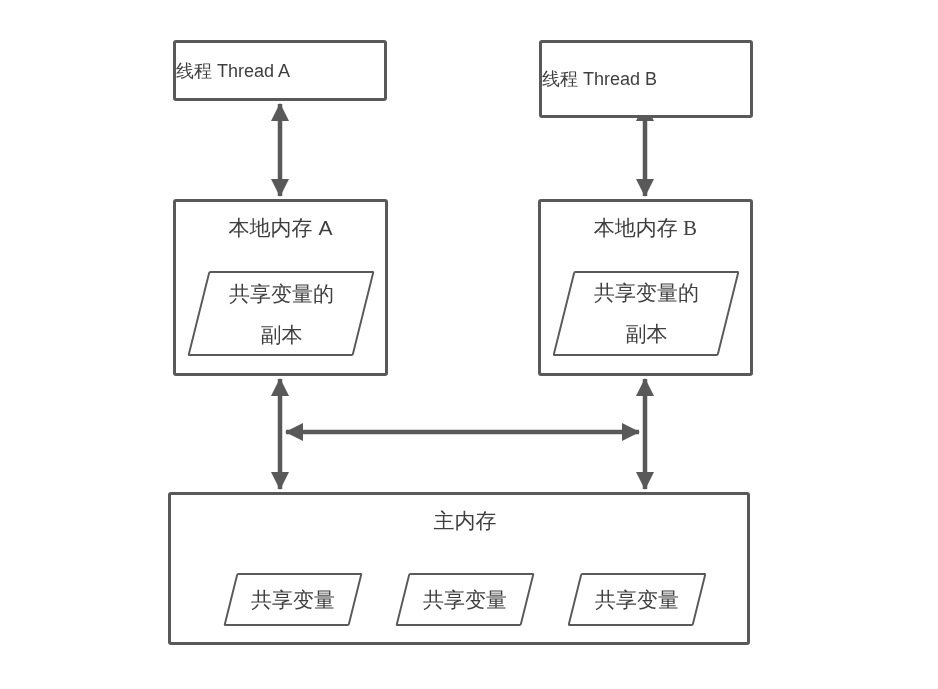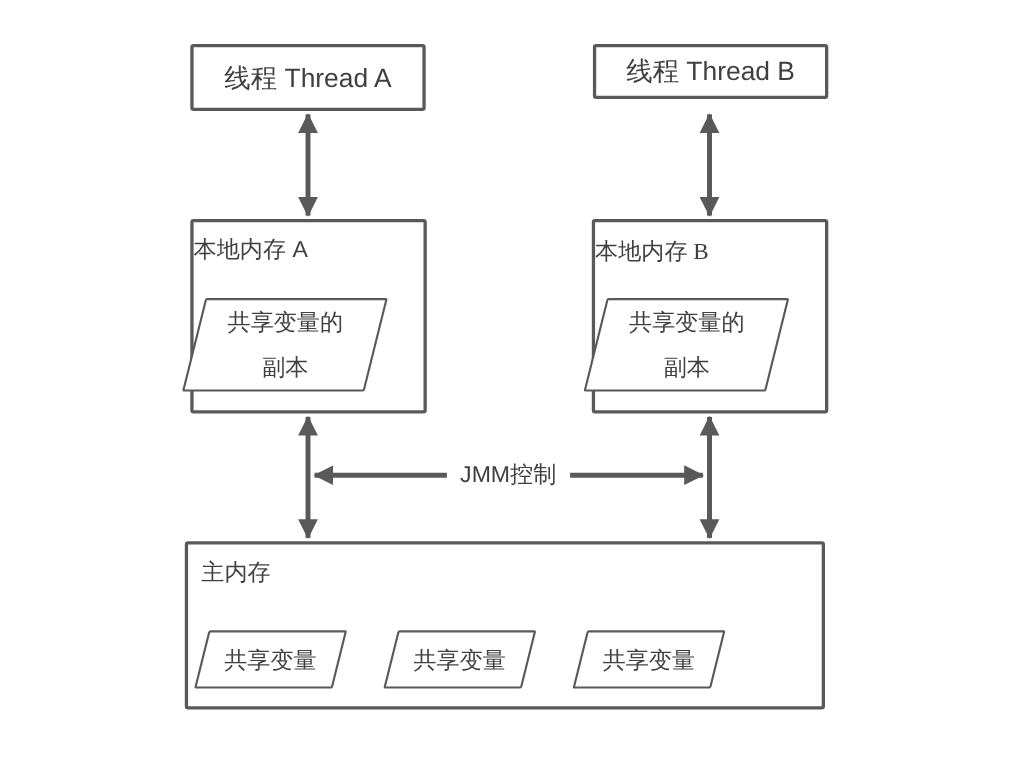--- a/index.html
+++ b/index.html
@@ -16,25 +16,25 @@
   .ah-path{fill:var(--line,#595959);}
 
   .box{
     position:absolute;
     border:3px solid var(--line,#595959);
     border-radius:3px;
     background:#ffffff;
     box-sizing:border-box;
   }
   .thread-box{
-    display:flex;align-items:center;justify-content:center;
-    font-size:24px;
+    display:flex;align-items:center;justify-content:flex-start;
+    font-size:18px;
   }
   .mem-box{
-    display:flex;flex-direction:column;
+    display:flex;flex-direction:column;align-items:center;
   }
   .mem-title{
     margin-top:13px;
     line-height:26px;
     font-size:21px;
     white-space:nowrap;
   }
   .para{
     border:2.5px solid var(--line,#595959);
     border-radius:2px;
@@ -80,21 +80,21 @@
     <line x1="645" y1="104" x2="645" y2="196" marker-start="url(#ah)" marker-end="url(#ah)"></line>
     <line x1="280" y1="379" x2="280" y2="489" marker-start="url(#ah)" marker-end="url(#ah)"></line>
     <line x1="645" y1="379" x2="645" y2="489" marker-start="url(#ah)" marker-end="url(#ah)"></line>
     <line x1="286" y1="432" x2="639" y2="432" marker-start="url(#ah)" marker-end="url(#ah)"></line>
   </svg>
 
   <div class="box thread-box" style="left:173px;top:40px;width:214px;height:61px;">
     <span>线程 Thread A</span>
   </div>
 
-  <div class="box thread-box" style="left:539px;top:40px;width:214px;height:50px;">
+  <div class="box thread-box" style="left:539px;top:40px;width:214px;height:78px;">
     <span>线程 Thread B</span>
   </div>
 
   <div class="box mem-box" style="left:173px;top:199px;width:215px;height:177px;">
     <div class="mem-title">本地内存 A</div>
     <div class="para copy-para">
       <div class="para-inner">
         <div>共享变量的</div>
         <div>副本</div>
       </div>
@@ -104,21 +104,20 @@
   <div class="box mem-box" style="left:538px;top:199px;width:215px;height:177px;font-family:Liberation Serif, serif;">
     <div class="mem-title">本地内存 B</div>
     <div class="para copy-para">
       <div class="para-inner">
         <div>共享变量的</div>
         <div>副本</div>
       </div>
     </div>
   </div>
 
-  <div class="jmm-label">JMM控制</div>
 
   <div class="box mem-box" style="left:168px;top:492px;width:582px;height:153px;padding-left:12px;">
     <div class="mem-title">主内存</div>
     <div class="main-row">
       <div class="para var-para">
         <div class="para-inner">共享变量</div>
       </div>
       <div class="para var-para">
         <div class="para-inner">共享变量</div>
       </div>

